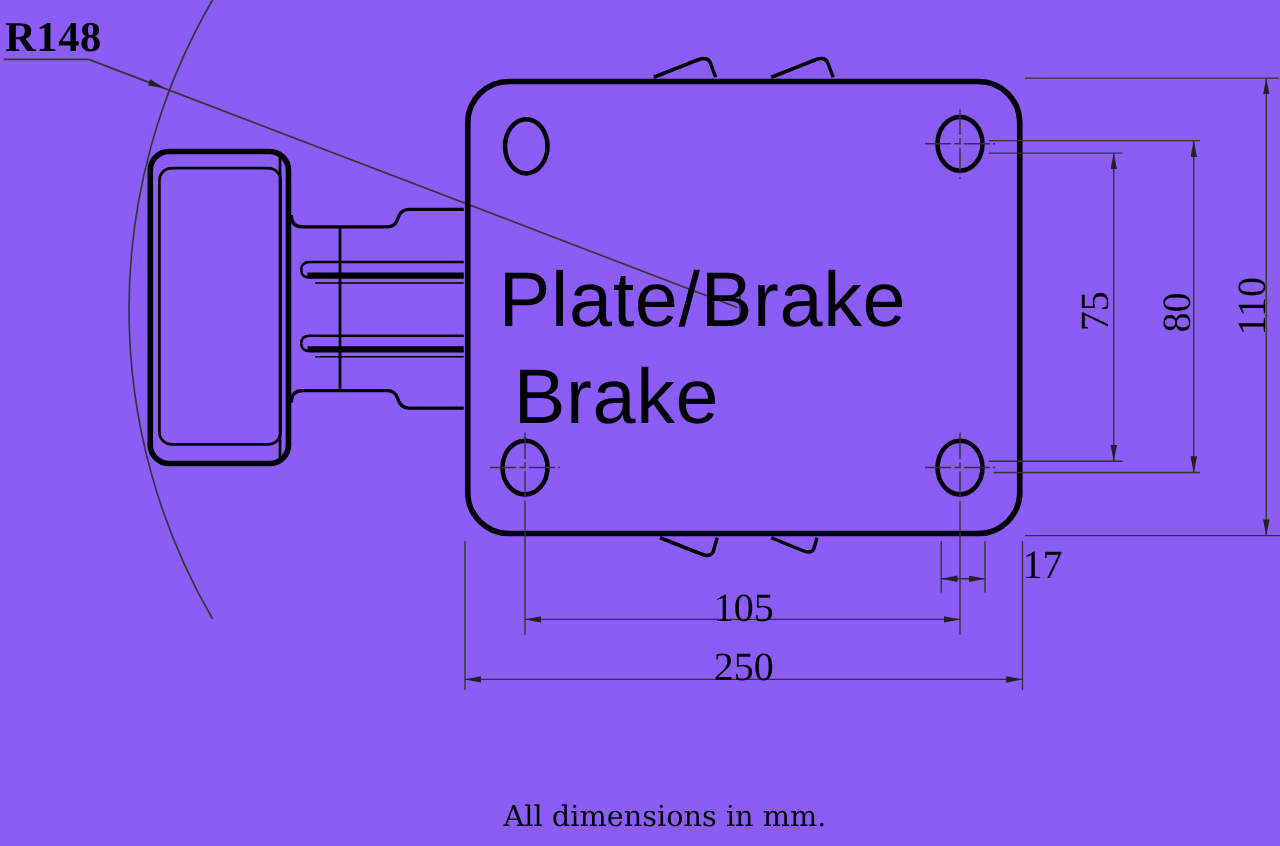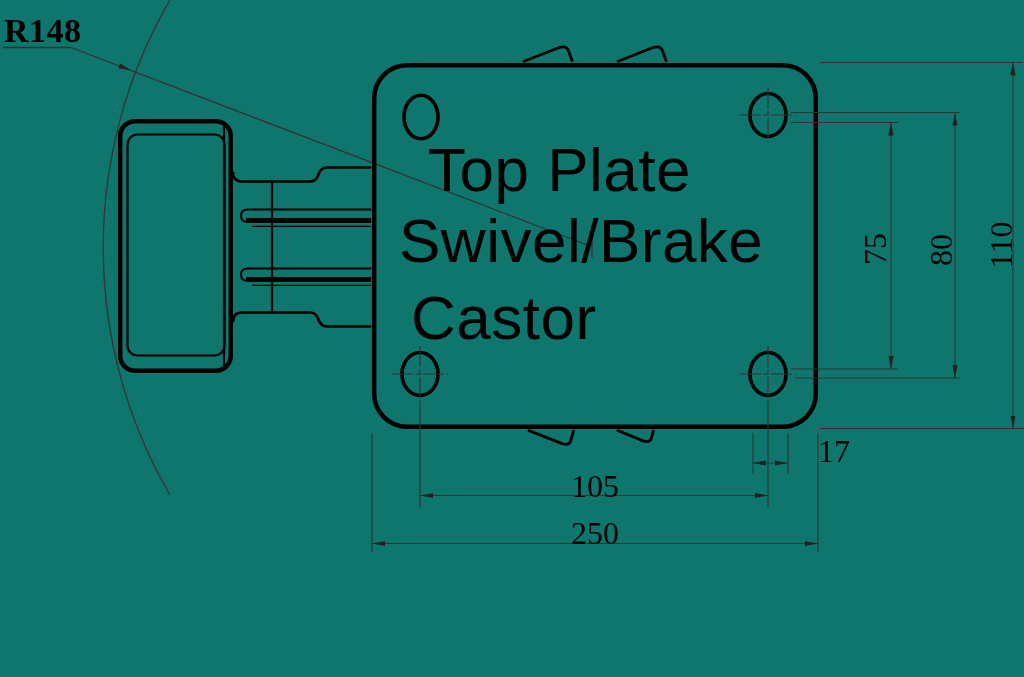--- a/index.html
+++ b/index.html
@@ -1,17 +1,17 @@
 <!DOCTYPE html>
 <html><head>
 <meta charset="utf-8">
 <style>
   html,body{margin:0;padding:0;background:#fff;}
   #stage{
-    position:relative;width:1024px;height:677px;background:#0f766e;overflow:hidden;
+    position:relative;width:1024px;height:677px;background:#8b5cf6;overflow:hidden;
     font-family:"Liberation Serif", serif;
   }
   #drawing-svg{position:absolute;left:0;top:0;}
   .lbl{position:absolute;color:#000;white-space:nowrap;line-height:1;}
   .dim{font-family:"Liberation Serif", serif;font-size:32px;}
   .dim-v{transform:translate(-50%,-50%) rotate(-90deg);}
   .dim-h{transform:translateX(-50%);}
   .radius-lbl{font-family:"Liberation Serif", serif;font-size:34px;font-weight:600;letter-spacing:.5px;}
   .plate-line{font-family:"Liberation Sans", sans-serif;font-size:62px;letter-spacing:.5px;color:#000;}
   .note{font-family:"DejaVu Serif", serif;font-size:23px;transform:translateX(-50%);}
@@ -108,25 +108,25 @@
       <line x1="955" y1="112.5" x2="955" y2="378" marker-start="url(#arrS)" marker-end="url(#arrE)"></line>
       <line x1="1013" y1="62.5" x2="1013" y2="428.5" marker-start="url(#arrS)" marker-end="url(#arrE)"></line>
       <line x1="420" y1="495.5" x2="768" y2="495.5" marker-start="url(#arrS)" marker-end="url(#arrE)"></line>
       <line x1="372" y1="543.5" x2="818" y2="543.5" marker-start="url(#arrS)" marker-end="url(#arrE)"></line>
       <line x1="753" y1="463" x2="788" y2="463" marker-start="url(#arrS)" marker-end="url(#arrE)"></line>
     </g>
   </svg>
 
   <div class="lbl radius-lbl" style="left:4px;top:14px;">R148</div>
 
-  <div class="lbl plate-line" style="left:428px;top:139px;">Top Plate</div>
-  <div class="lbl plate-line" style="left:399px;top:210px;">Swivel/Brake</div>
-  <div class="lbl plate-line" style="left:411px;top:287px;">Castor</div>
+  <div class="lbl plate-line" style="left:399px;top:210px;">Plate/Brake</div>
+  <div class="lbl plate-line" style="left:411px;top:287px;">Brake</div>
 
   <div class="lbl dim dim-v" style="left:875px;top:249px;">75</div>
   <div class="lbl dim dim-v" style="left:941px;top:250px;">80</div>
   <div class="lbl dim dim-v" style="left:1001px;top:245px;">110</div>
 
   <div class="lbl dim" style="left:818px;top:435px;">17</div>
   <div class="lbl dim dim-h" style="left:595px;top:470px;">105</div>
   <div class="lbl dim dim-h" style="left:595px;top:517px;">250</div>
 
+  <div class="lbl note" style="left:532px;top:643px;">All dimensions in mm.</div>
 </div>
 
 </body></html>

